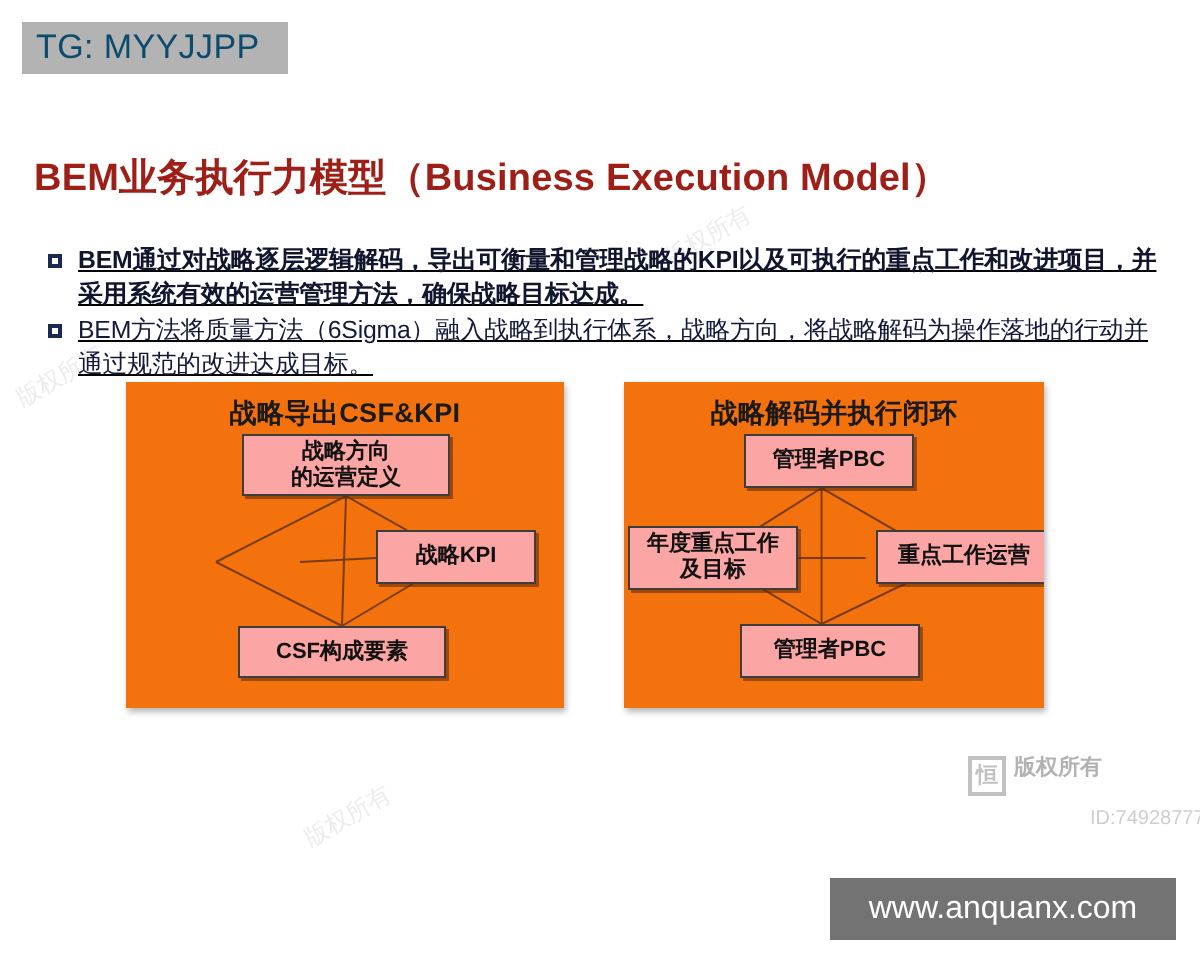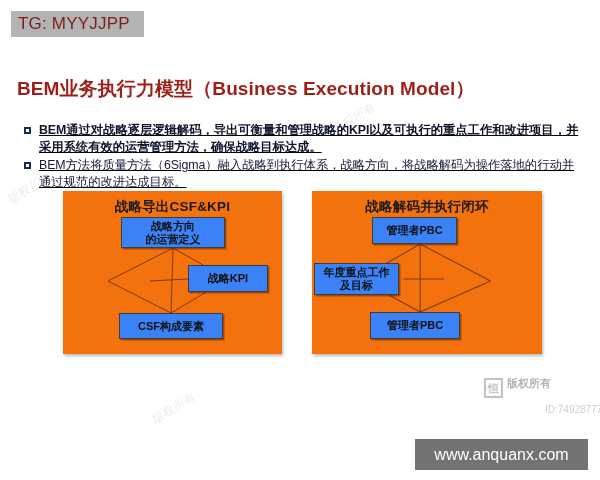--- a/index.html
+++ b/index.html
@@ -16,21 +16,21 @@
   }
 
   
   .tg-bar {
     position: absolute;
     left: 11px;
     top: 11px;
     width: 133px;
     height: 26px;
     background: #b3b3b3;
-    color: #7f1d1d;
+    color: #0c4a6e;
     font-size: 17px;
     line-height: 26px;
     padding-left: 7px;
     box-sizing: border-box;
     letter-spacing: .2px;
     white-space: nowrap;
   }
 
   
   .slide-title {
@@ -89,21 +89,21 @@
   }
   .panel {
     position: absolute;
     top: 0;
     height: 163px;
     background: #f4720d;
     box-shadow: 1px 2px 3px rgba(0,0,0,.28);
     overflow: hidden;
   }
   .panel.left  { left: 0;    width: 219px; }
-  .panel.right { left: 249px; width: 230px; }
+  .panel.right { left: 249px; width: 210px; }
 
   .panel-title {
     position: absolute;
     top: 7px;
     left: 0;
     width: 100%;
     text-align: center;
     font-size: 13.5px;
     font-weight: bold;
     color: #1a1a1a;
@@ -112,21 +112,21 @@
   }
 
   .lines {
     position: absolute;
     left: 0; top: 0;
     width: 100%; height: 100%;
   }
 
   .node {
     position: absolute;
-    background: #3b82f6;
+    background: #fca5a5;
     border: 1.5px solid #3d3d3d;
     box-shadow: 1.5px 1.5px 0 rgba(90,40,0,.55);
     font-size: 11px;
     font-weight: bold;
     color: #111111;
     line-height: 13px;
     text-align: center;
     display: flex;
     align-items: center;
     justify-content: center;
@@ -274,20 +274,21 @@
         <line x1="45" y1="88" x2="103" y2="121"></line>
         <line x1="170" y1="90" x2="103" y2="121"></line>
         <line x1="87" y1="88" x2="126" y2="88"></line>
         <line x1="103" y1="53" x2="103" y2="121"></line>
       </g>
     </svg>
 
     <div class="node r-top">管理者PBC</div>
     <div class="node r-left">年度重点工作
 及目标</div>
+    <div class="node r-right">重点工作运营</div>
     <div class="node r-bottom">管理者PBC</div>
   </div>
 
 </div>
 
 <div class="img-watermark">
   <div class="wm-logo">恒</div>
   <div class="wm-title">版权所有</div>
   <div class="wm-id">ID:74928777</div>
 </div>

